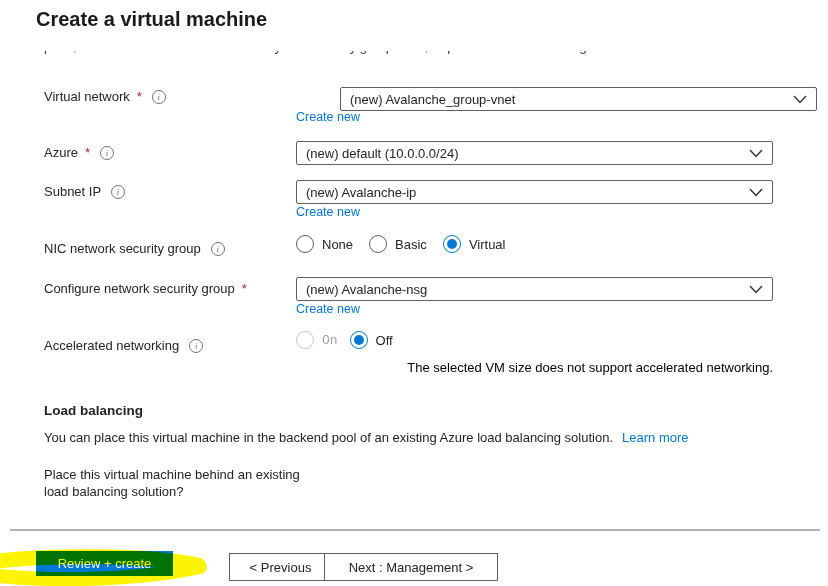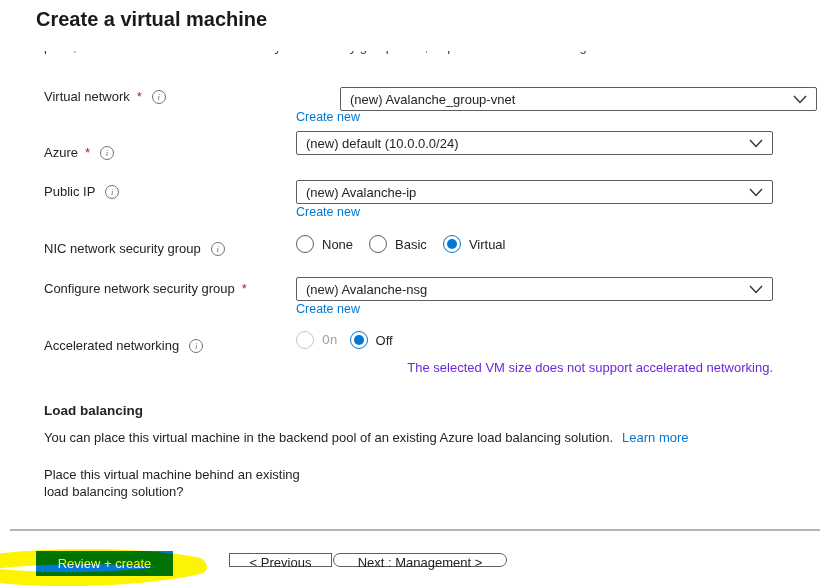--- a/index.html
+++ b/index.html
@@ -18,30 +18,30 @@
   .chev{flex:0 0 auto;}
   .link{position:absolute;left:296px;font-size:12.5px;color:#0078d4;cursor:pointer;text-decoration:none;}
   .radio-row{position:absolute;left:296px;display:flex;}
   .radio-opt{display:flex;align-items:center;gap:8px;margin-right:16px;cursor:pointer;}
   .radio{width:18px;height:18px;border-radius:50%;border:1px solid #605e5c;background:#fff;box-sizing:border-box;position:relative;flex:0 0 auto;}
   .radio.sel{border-color:#0078d4;}
   .radio.sel::after{content:"";position:absolute;left:3px;top:3px;right:3px;bottom:3px;border-radius:50%;background:#0078d4;}
   .radio.dis{border-color:#c8c6c4;}
   .ropt-label{font-size:13px;color:#252423;}
   .ropt-label.dis{color:#a19f9d;}
-  .note{position:absolute;left:296px;width:477px;top:360px;text-align:right;font-size:13px;color:#6d28d9;}
+  .note{position:absolute;left:296px;width:477px;top:360px;text-align:right;font-size:13px;color:#000000;}
   .section-h{position:absolute;left:44px;top:403px;font-size:13.5px;font-weight:bold;color:#252423;}
   .desc{position:absolute;left:44px;top:430px;font-size:13px;color:#252423;white-space:nowrap;}
   .desc .lm{color:#0078d4;cursor:pointer;margin-left:9px;}
   .question{position:absolute;left:44px;top:466px;width:258px;font-size:13px;line-height:17px;color:#252423;}
   .divider{position:absolute;left:10px;top:529px;width:810px;height:2px;background:#b3b3b3;}
   .btn-primary{position:absolute;left:36px;top:551px;width:137px;height:25px;background:#0078d4;color:#fff;border:none;font-size:13px;font-family:"Liberation Sans",sans-serif;cursor:pointer;}
-  .btn-secondary{position:absolute;top:553px;height:14px;background:#fff;border:1px solid #605e5c;color:#252423;font-size:13px;font-family:"Liberation Sans",sans-serif;cursor:pointer;}
+  .btn-secondary{position:absolute;top:553px;height:28px;background:#fff;border:1px solid #605e5c;color:#252423;font-size:13px;font-family:"Liberation Sans",sans-serif;cursor:pointer;}
   .btn-prev{left:229px;width:103px;}
-  .btn-next{left:333px;width:174px;border-radius:9px;}
+  .btn-next{left:324px;width:174px;}
   .hl-svg{position:absolute;left:-4px;top:542px;width:218px;height:44px;mix-blend-mode:multiply;pointer-events:none;}
 </style>
 </head>
 <body>
 
 <div class="screen">
 
   <div class="page-title">Create a virtual machine</div>
 
   <div class="intro-clip">
@@ -59,29 +59,29 @@
         <polyline points="1,1 7,7.5 13,1" fill="none" stroke="#323130" stroke-width="1.4"></polyline>
       </svg>
   </div>
   <a class="link" style="top:110px;">Create new</a>
 
   <div class="flabel" style="top:145px;">
     <span>Azure</span>
       <span class="req">*</span>
       <span class="info-icon">i</span>
   </div>
-  <div class="dropdown" style="top:131px;">
+  <div class="dropdown" style="top:141px;">
     <span class="val">(new) default (10.0.0.0/24)</span>
     <svg class="chev" width="14" height="9" viewBox="0 0 14 9">
         <polyline points="1,1 7,7.5 13,1" fill="none" stroke="#323130" stroke-width="1.4"></polyline>
       </svg>
   </div>
 
   <div class="flabel" style="top:184px;">
-    <span>Public IP</span>
+    <span>Subnet IP</span>
       <span class="info-icon">i</span>
   </div>
   <div class="dropdown" style="top:180px;">
     <span class="val">(new) Avalanche-ip</span>
     <svg class="chev" width="14" height="9" viewBox="0 0 14 9">
         <polyline points="1,1 7,7.5 13,1" fill="none" stroke="#323130" stroke-width="1.4"></polyline>
       </svg>
   </div>
   <a class="link" style="top:205px;">Create new</a>
 

